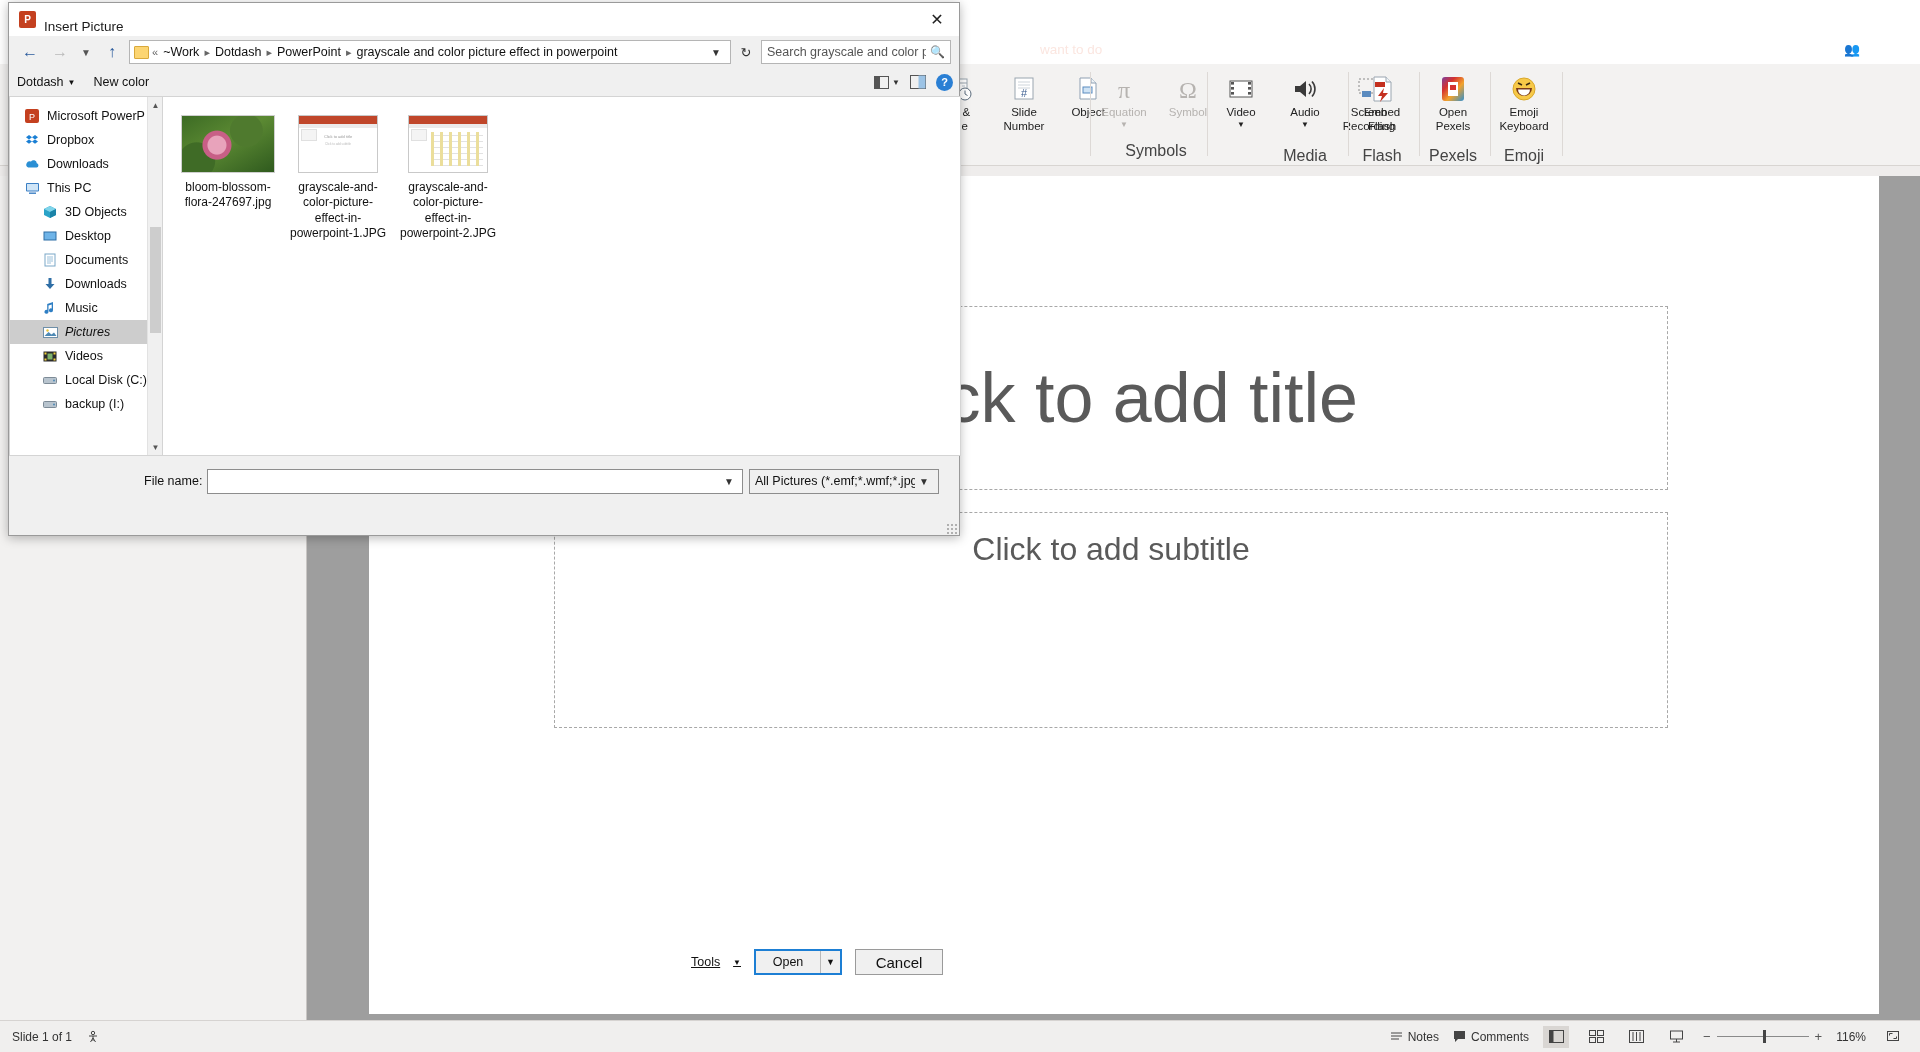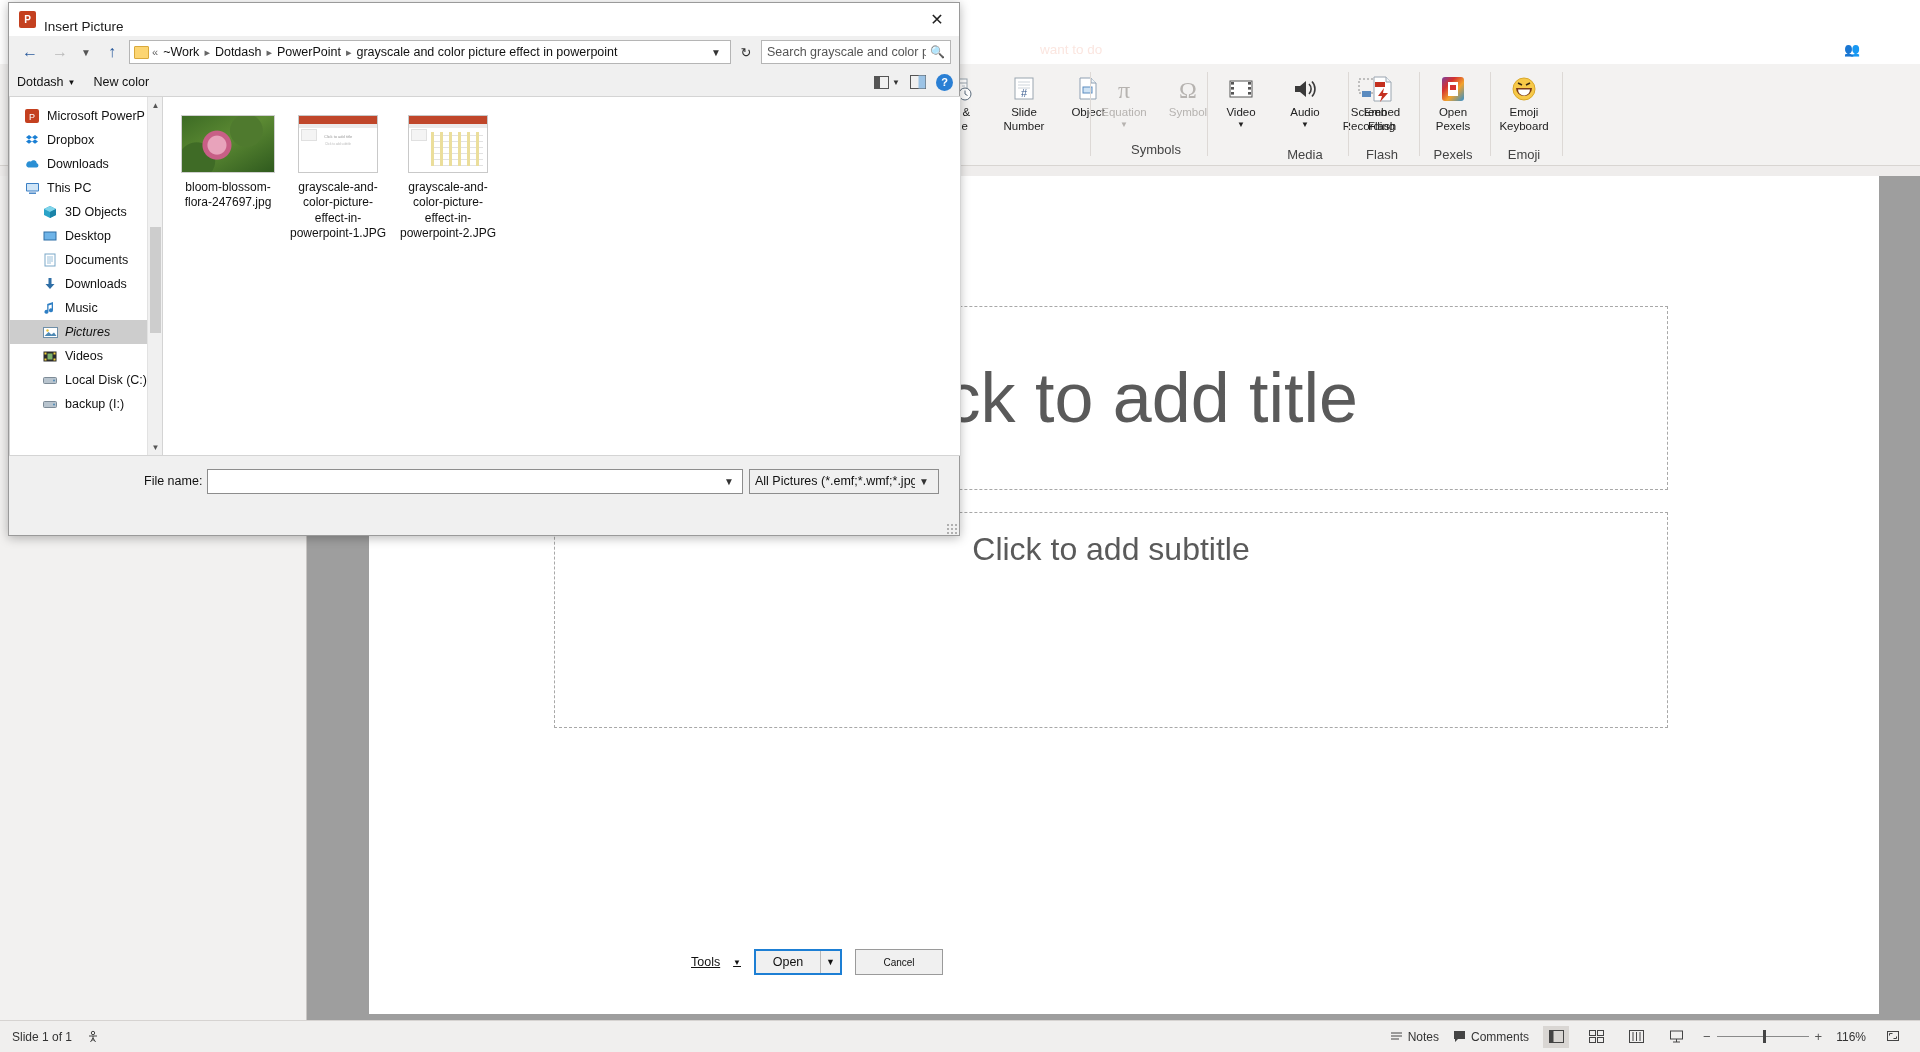--- a/index.html
+++ b/index.html
@@ -58,21 +58,21 @@
   }
   .rb-items { display:flex; align-items:flex-start; height:74px; }
   .rb-btn {
     width:64px; display:flex; flex-direction:column; align-items:center;
     padding-top:6px; font-size:11.5px; color:#222; text-align:center; line-height:1.18;
   }
   .rb-btn.dis { color:#b6b3b0; }
   .rb-ico { height:34px; display:flex; align-items:center; justify-content:center; }
   .rb-caret { font-size:8px; line-height:7px; margin-top:1px; }
   .rb-label { white-space:pre-line; }
-  .rb-gname { font-size:13px; color:#444; margin-top:14px; }
+  .rb-gname { font-size:16px; color:#444; margin-top:14px; }
   .rb-sep {
     position:absolute; top:8px; width:1px; height:84px; background:#ddd9d6;
   }
   .ribbon-btm {
     position:absolute; left:0; top:166px; width:1920px; height:10px; background:#efedec;
   }
 
   
   .work-area { position:absolute; left:0; top:176px; width:1920px; height:860px; background:#9e9e9e; }
   .thumb-pane { position:absolute; left:0; top:0; width:307px; height:860px; background:#f2f1f0; border-right:1px solid #c9c6c4; }
@@ -243,21 +243,21 @@
   }
   .open-btn {
     position:absolute; left:745px; top:0; width:88px; height:26px;
     background:#f0f0f0; border:2px solid #1d7fd4; display:flex; align-items:center;
   }
   .open-label { flex:1; text-align:center; font-size:12.5px; color:#111; }
   .open-split { width:20px; height:100%; border-left:1px solid #b9b9b9; display:flex; align-items:center; justify-content:center; font-size:9px; }
   .cancel-btn {
     position:absolute; left:846px; top:0; width:88px; height:26px;
     background:#f0f0f0; border:1px solid #9a9a9a; display:flex; align-items:center;
-    justify-content:center; font-size:10px; color:#111;
+    justify-content:center; font-size:15px; color:#111;
   }
   .resize-grip {
     position:absolute; right:3px; bottom:2px; width:12px; height:12px;
     background:
       radial-gradient(circle, #b0b0b0 1px, transparent 1px) 0 0/4px 4px;
   }
   svg { display:block; }
 </style>
 </head>
 <body>

